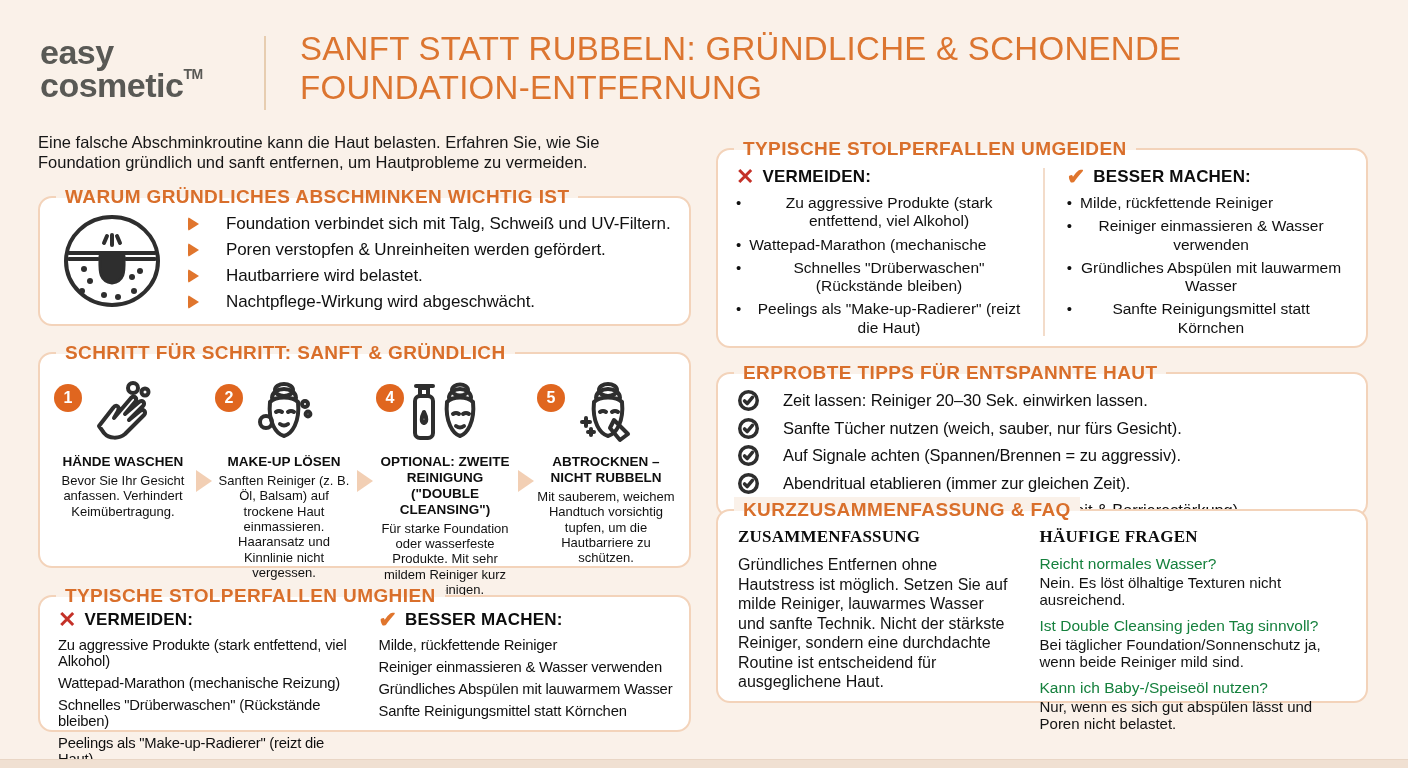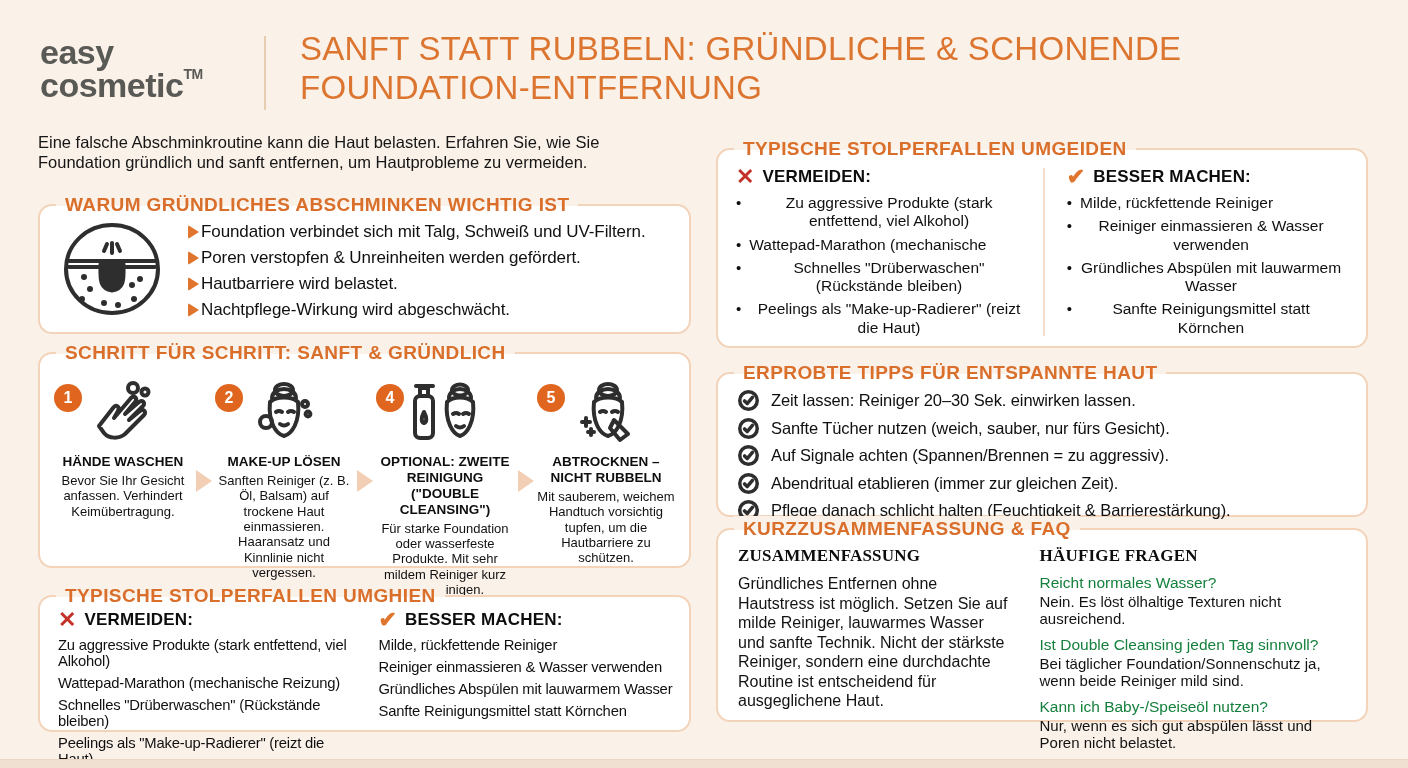--- a/index.html
+++ b/index.html
@@ -37,25 +37,25 @@
     position:absolute; background:#ffffff;
     border:2px solid #F3D3BA; border-radius:14px;
   }
   .card-title {
     position:absolute; top:-14px; left:16px;
     font-size:19px; font-weight:bold; color:#D96F2B; letter-spacing:0.4px;
     padding:2px 9px; white-space:nowrap;
     background:linear-gradient(to bottom, #FAF1E9 52%, #ffffff 52%);
   }
   
-  .why-card { left:38px; top:204px; width:653px; height:130px; padding:14px 18px 10px 20px; }
+  .why-card { left:38px; top:196px; width:653px; height:130px; padding:14px 18px 10px 20px; }
   .why-wrap { display:flex; gap:24px; align-items:center; height:100%; }
   .pore-icon { flex:0 0 104px; }
   .why-list { display:flex; flex-direction:column; gap:6px; }
-  .why-row { display:flex; align-items:center; gap:2px; }
+  .why-row { display:flex; align-items:center; gap:27px; }
   .tri {
     width:0; height:0; border-top:7px solid transparent; border-bottom:7px solid transparent;
     border-left:11px solid #E0752D; flex:0 0 auto; border-radius:2px;
   }
   .why-row .txt { font-size:17px; color:#101010; letter-spacing:-0.1px; }
   
   .steps-card { left:38px; top:352px; width:653px; height:216px; padding:22px 12px 10px 12px; }
   .steps-row { display:flex; justify-content:space-between; }
   .step { position:relative; width:142px; text-align:center; }
   .step-badge {
@@ -83,24 +83,24 @@
   .pitfalls-right-card { left:716px; top:148px; width:652px; height:200px; padding:16px 14px 8px 18px;text-align:center; }
   .pr-wrap { display:flex; height:100%; }
   .pr-col { width:50%; padding-right:10px; }
   .pr-col.second { padding-left:18px; }
   .pr-divider { width:2px; background:#F3DCCA; margin:2px 4px; }
   .pr-ul { margin-top:4px; }
   .pr-li { display:flex; gap:8px; font-size:15.5px; line-height:1.18; color:#101010; margin-bottom:5px; }
   .pr-li .dot { flex:0 0 auto; font-size:15px; line-height:1.2; }
   
   .tips-card { left:716px; top:372px; width:652px; height:145px; padding:16px 16px 8px 20px; }
-  .tip-row { display:flex; align-items:center; gap:12px; margin-bottom:6.5px; }
+  .tip-row { display:flex; align-items:center; gap:24px; margin-bottom:6.5px; }
   .tip-row .txt { font-size:16.5px; color:#0f0f0f; letter-spacing:-0.1px; }
   
-  .summary-card { left:716px; top:528px; width:652px; height:194px; padding:16px 18px 8px 20px; }
+  .summary-card { left:716px; top:509px; width:652px; height:194px; padding:16px 18px 8px 20px; }
   .sum-wrap { display:flex; gap:28px; }
   .sum-col { width:47%; }
   .faq-col { width:53%; }
   .sub-head { font-size:17px; font-weight:bold; color:#0d0d0d; margin-bottom:8px; letter-spacing:0.2px;font-family:Liberation Serif, serif; }
   .sum-text { font-size:16px; line-height:1.22; color:#131313; }
   .faq-q { font-size:15.5px; font-weight:normal; color:#15803d; margin-bottom:1px; }
   .faq-a { font-size:15px; line-height:1.16; color:#131313; margin-bottom:8px; }
   svg .ln { stroke:#2e2e2e; stroke-width:4; fill:none; stroke-linecap:round; stroke-linejoin:round; }
 </style>
 </head>

